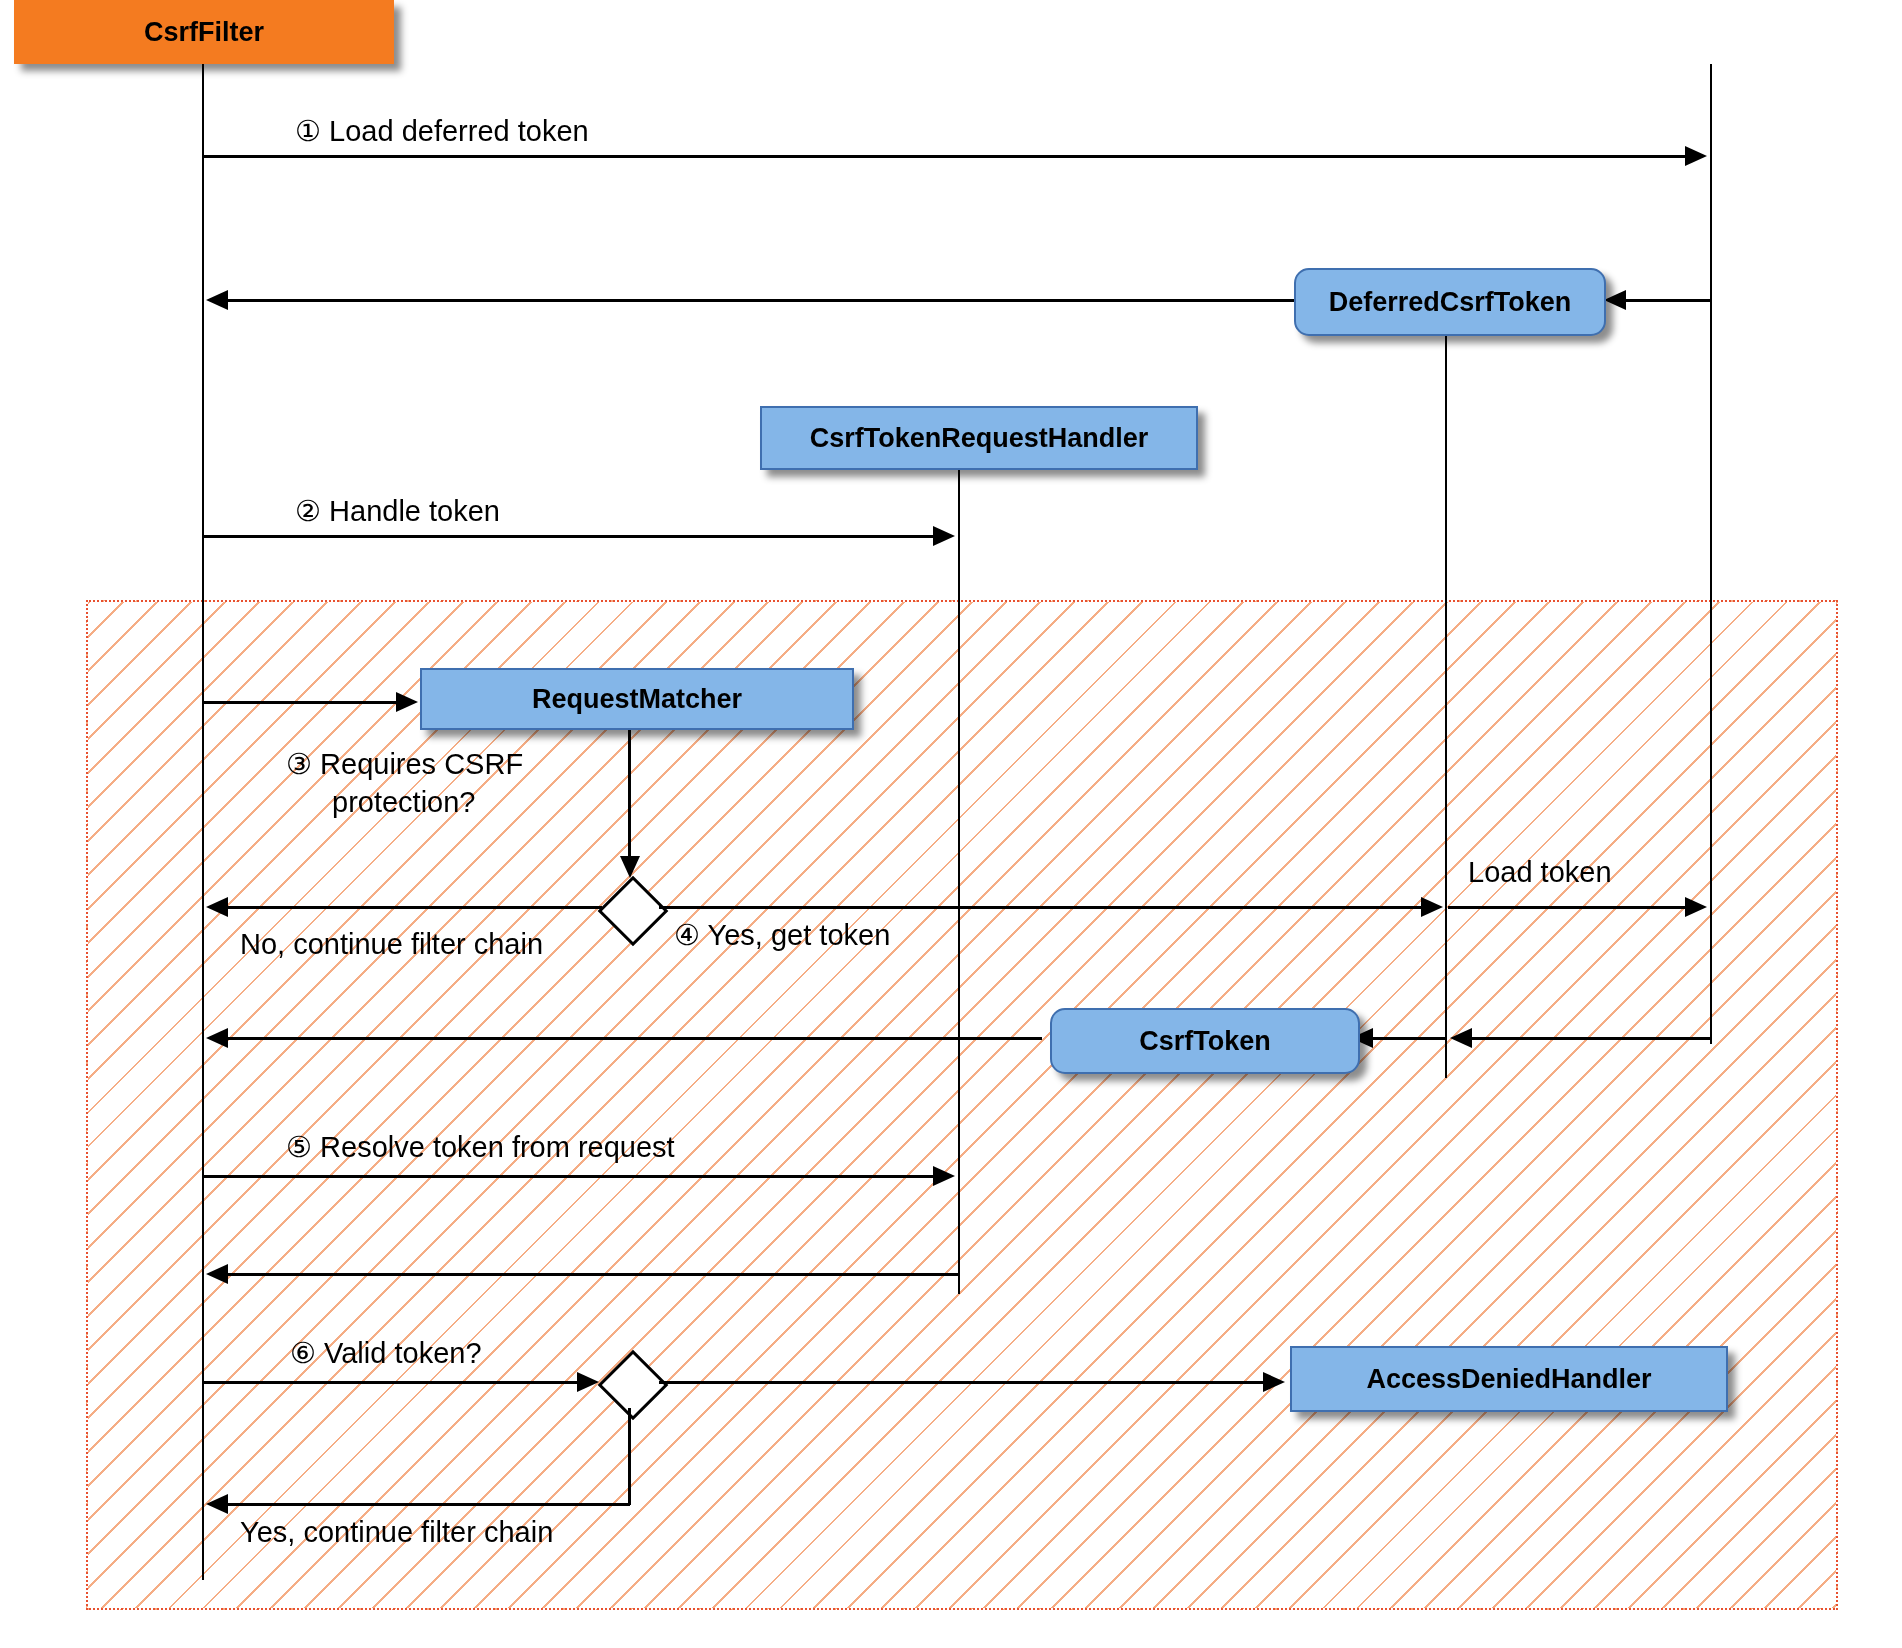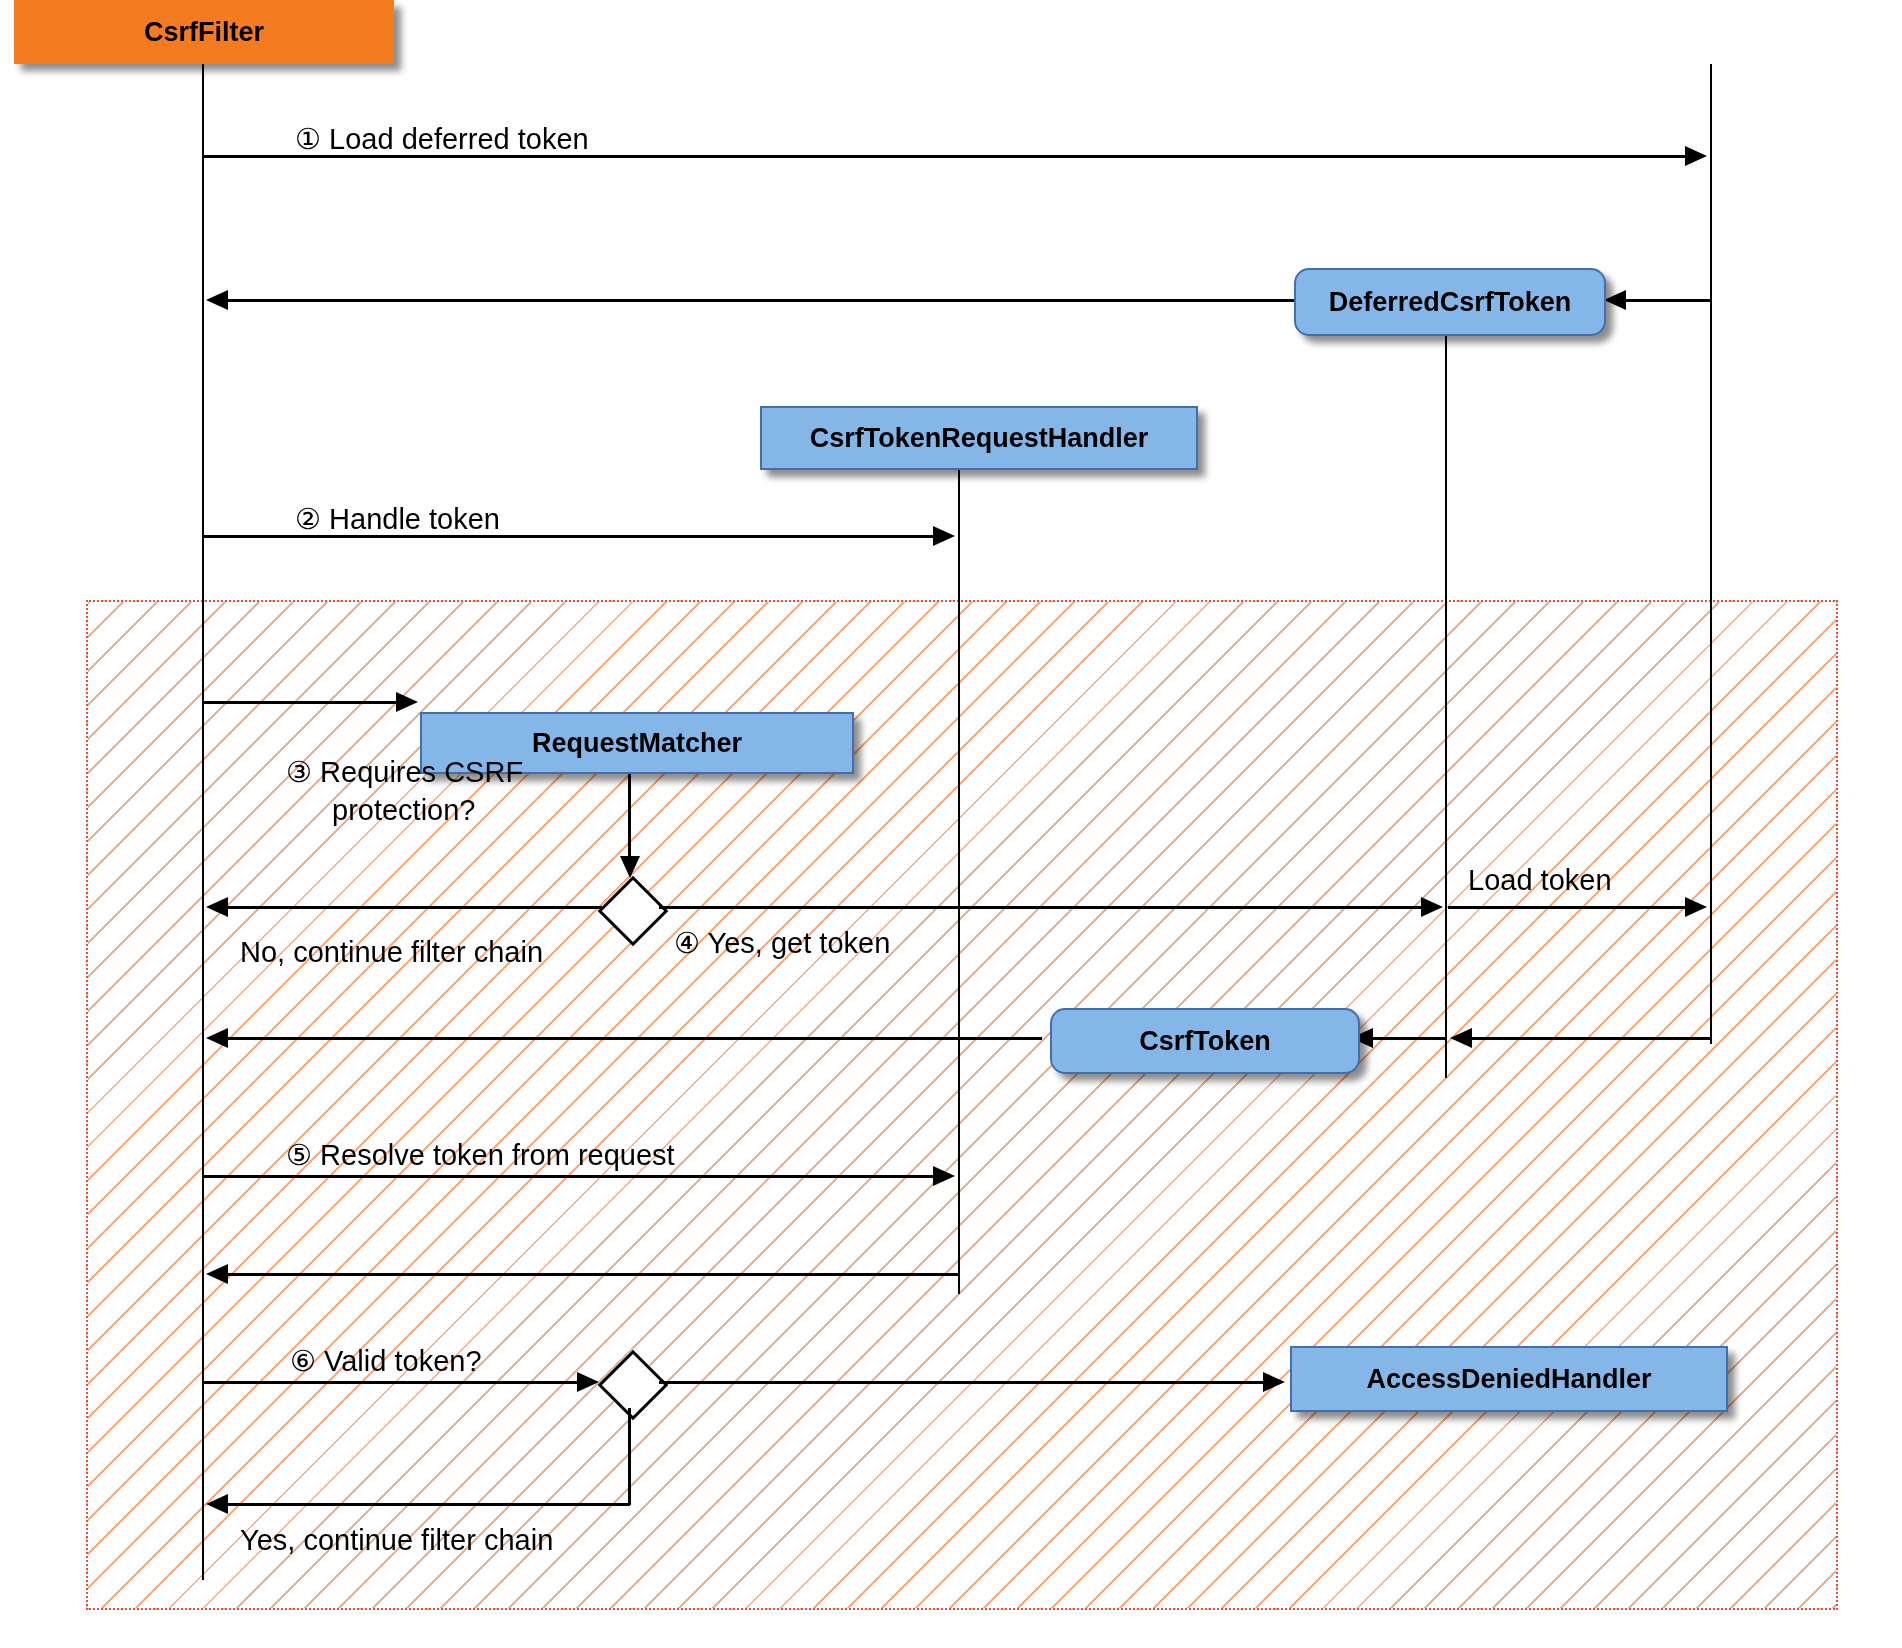--- a/index.html
+++ b/index.html
@@ -33,21 +33,21 @@
     position:absolute;z-index:3;display:flex;align-items:center;justify-content:center;
     font-weight:bold;font-size:27px;box-shadow:7px 7px 7px rgba(0,0,0,0.45);
   }
   .box.orange{background:var(--actor-orange);}
   .box.blue{background:var(--object-blue);border:2px solid var(--object-border-blue);}
   .box.rounded{border-radius:15px;}
   .diamond{
     position:absolute;z-index:2;width:44px;height:44px;background:#fff;
     border:3px solid #000;transform:rotate(45deg);
   }
-  .lbl{position:absolute;z-index:4;font-size:29px;white-space:nowrap;margin-top:8px;}
+  .lbl{position:absolute;z-index:4;font-size:29px;white-space:nowrap;}
   .lbl.wrap{white-space:normal;width:280px;padding-left:46px;text-indent:-46px;line-height:1.3;}
   .title{
     position:absolute;z-index:4;left:0;width:1902px;text-align:center;
     font-size:31px;font-weight:bold;
   }
 </style>
 </head>
 <body>
 
 <div class="canvas">
@@ -106,21 +106,21 @@
   <div class="hl" style="left:659px;top:1381px;width:606px;"></div>
   <div class="ar" style="left:1263px;top:1372px;"></div>
 
   <div class="vl" style="left:628px;top:1408px;height:97px;"></div>
   <div class="hl" style="left:226px;top:1503px;width:404px;"></div>
   <div class="al" style="left:206px;top:1494px;"></div>
 
   <div class="box orange" style="left:14px;top:0;width:380px;height:64px;">CsrfFilter</div>
   <div class="box blue" style="left:760px;top:406px;width:434px;height:60px;">CsrfTokenRequestHandler</div>
   <div class="box blue rounded" style="left:1294px;top:268px;width:308px;height:64px;">DeferredCsrfToken</div>
-  <div class="box blue" style="left:420px;top:668px;width:430px;height:58px;margin-top:44px;">RequestMatcher</div>
+  <div class="box blue" style="left:420px;top:668px;width:430px;height:58px;">RequestMatcher</div>
   <div class="box blue rounded" style="left:1050px;top:1008px;width:306px;height:62px;">CsrfToken</div>
   <div class="box blue" style="left:1290px;top:1346px;width:434px;height:62px;">AccessDeniedHandler</div>
 
   <div class="lbl" style="left:295px;top:114px;">① Load deferred token</div>
   <div class="lbl" style="left:295px;top:494px;">② Handle token</div>
   <div class="lbl wrap" style="left:286px;top:746px;">③ Requires CSRF protection?</div>
   <div class="lbl" style="left:240px;top:928px;">No, continue filter chain</div>
   <div class="lbl" style="left:674px;top:918px;">④ Yes, get token</div>
   <div class="lbl" style="left:1468px;top:856px;">Load token</div>
   <div class="lbl" style="left:286px;top:1130px;">⑤ Resolve token from request</div>

